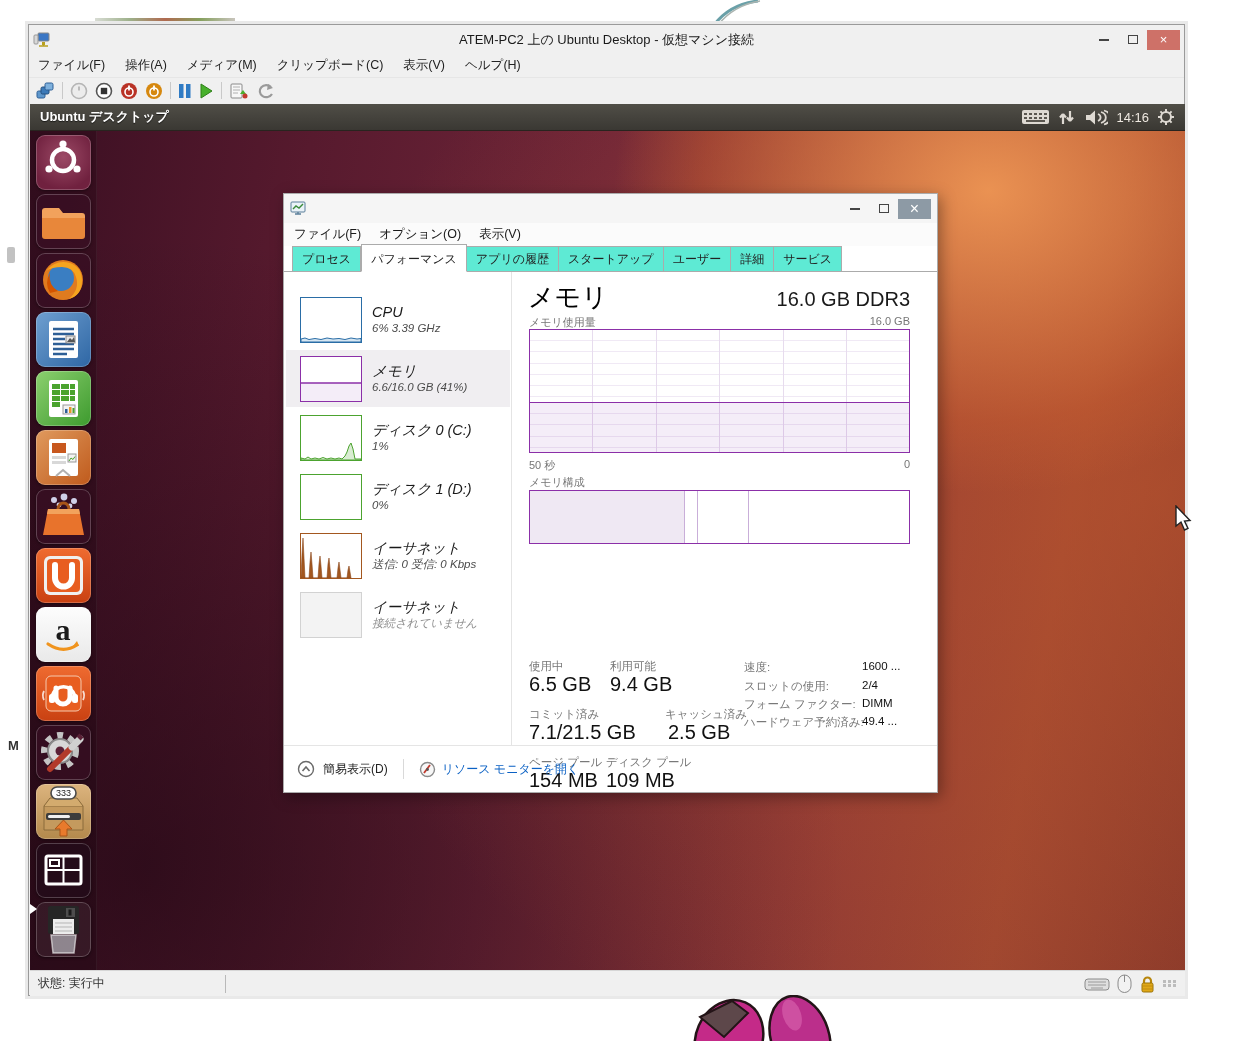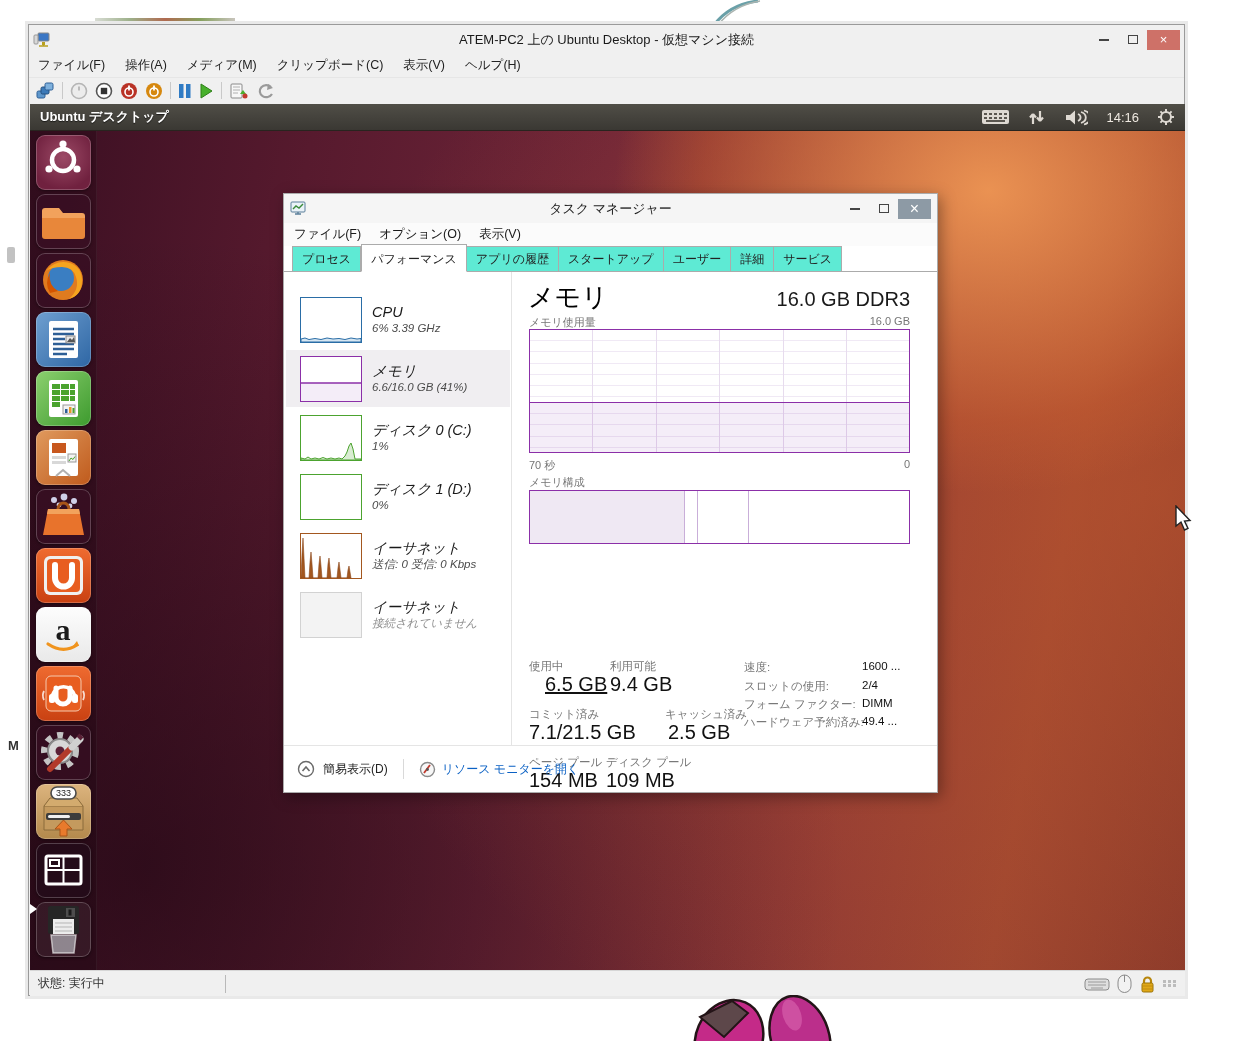--- a/index.html
+++ b/index.html
@@ -34,21 +34,21 @@
   #vm-screen { left:1px; top:79px; width:1155px; height:866px; overflow:hidden; }
   #wallpaper { position:absolute; inset:0; background:
     radial-gradient(ellipse 520px 420px at 83% 10%, rgba(238,150,84,.95), rgba(200,95,50,.45) 55%, rgba(0,0,0,0) 72%),
     radial-gradient(ellipse 1300px 1000px at 97% 45%, rgba(192,88,46,.55), rgba(0,0,0,0) 65%),
     radial-gradient(ellipse 1000px 900px at 10% 88%, rgba(28,6,18,.65), rgba(0,0,0,0) 70%),
     linear-gradient(100deg,#3a0f22 0%, #571a2e 22%, #6f2538 45%, #8c3736 68%, #9c4530 85%, #86372a 100%); }
   #u-panel { position:absolute; left:0; top:0; right:0; height:27px;
     background:linear-gradient(#504e47,#3a3833); display:flex; align-items:center;
     padding:0 10px; color:#fff; border-bottom:1px solid #28241f; }
   #u-panel-title { font-weight:bold; font-size:13px; text-shadow:0 1px 1px rgba(0,0,0,.6); }
-  #u-indicators { margin-left:auto; display:flex; align-items:center; gap:18px; }
+  #u-indicators { margin-left:auto; display:flex; align-items:center; gap:8px; }
   #u-clock { font-size:13px; color:#efe9e1; }
 
   #launcher { position:absolute; left:0; top:27px; width:67px; bottom:0;
     background:rgba(26,6,17,.30); border-right:1px solid rgba(255,255,255,.05);
     display:flex; flex-direction:column; align-items:center; padding-top:4px; gap:4px; }
   .tile { width:55px; height:55px; border-radius:9px; position:relative; flex:0 0 auto;
     background:rgba(255,255,255,.06);
     box-shadow:inset 0 0 0 1px rgba(255,255,255,.22), 0 1px 3px rgba(0,0,0,.45); }
   .tile svg { position:absolute; inset:0; }
   .t-dash   { background:radial-gradient(circle at 50% 40%, #9c4a66, #70213f 75%); }
@@ -464,21 +464,20 @@
   </div>
 </div>
 
 <div class="abs" id="tm">
   <div id="tm-titlebar">
     <svg width="18" height="16">
       <rect x="1" y="1" width="14" height="10" rx="1" fill="#eaf2f8" stroke="#5a7f9a"></rect>
       <polyline points="3,8 6,5 9,7 13,3" fill="none" stroke="#3a8a3a" stroke-width="1.4"></polyline>
       <path d="M5,13 h6 M8,11 v2" stroke="#5a7f9a" stroke-width="1.4"></path>
     </svg>
-    <div id="tm-title">タスク マネージャー</div>
     <div class="caption-group">
       <div class="cap-btn">
           <span class="minline"></span>
         </div>
       <div class="cap-btn">
           <span class="maxbox"></span>
         </div>
       <div class="cap-btn" style="width:33px;background:#8d9aa5;color:#fff;">×</div>
     </div>
   </div>
@@ -565,33 +564,33 @@
 
     <div id="tm-main">
       <div id="mem-title">メモリ</div>
       <div id="mem-cap">16.0 GB DDR3</div>
       <div id="usage-label" class="glabel">メモリ使用量</div>
       <div id="scale-max" class="glabel">16.0 GB</div>
 
       <div id="mem-graph">
         <div id="mem-fill" style="height: 41%;"></div>
       </div>
-      <div id="time-span" class="glabel">70 秒</div>
+      <div id="time-span" class="glabel">50 秒</div>
       <div id="time-end" class="glabel">0</div>
 
       <div id="comp-label" class="glabel">メモリ構成</div>
       <div id="comp-bar">
         <div id="comp-inuse" style="width: 41%;"></div>
         <div class="comp-div" style="left: 44%;"></div>
         <div class="comp-div" style="left: 57.5%;"></div>
       </div>
 
       <span class="stat-label" style="left:16px;top:387px;">使用中</span>
       <span class="stat-label" style="left:97px;top:387px;">利用可能</span>
-      <span class="stat-value" style="left:32px;top:401px;text-decoration:underline;">6.5 GB</span>
+      <span class="stat-value" style="left:16px;top:401px;">6.5 GB</span>
       <span class="stat-value" style="left:97px;top:401px;">9.4 GB</span>
 
       <span class="stat-label" style="left:16px;top:435px;">コミット済み</span>
       <span class="stat-label" style="left:152px;top:435px;">キャッシュ済み</span>
       <span class="stat-value" style="left:16px;top:449px;">7.1/21.5 GB</span>
       <span class="stat-value" style="left:155px;top:449px;">2.5 GB</span>
 
       <span class="stat-label" style="left:16px;top:483px;">ページ プール</span>
       <span class="stat-label" style="left:93px;top:483px;">ディスク プール</span>
       <span class="stat-value" style="left:16px;top:497px;">154 MB</span>

